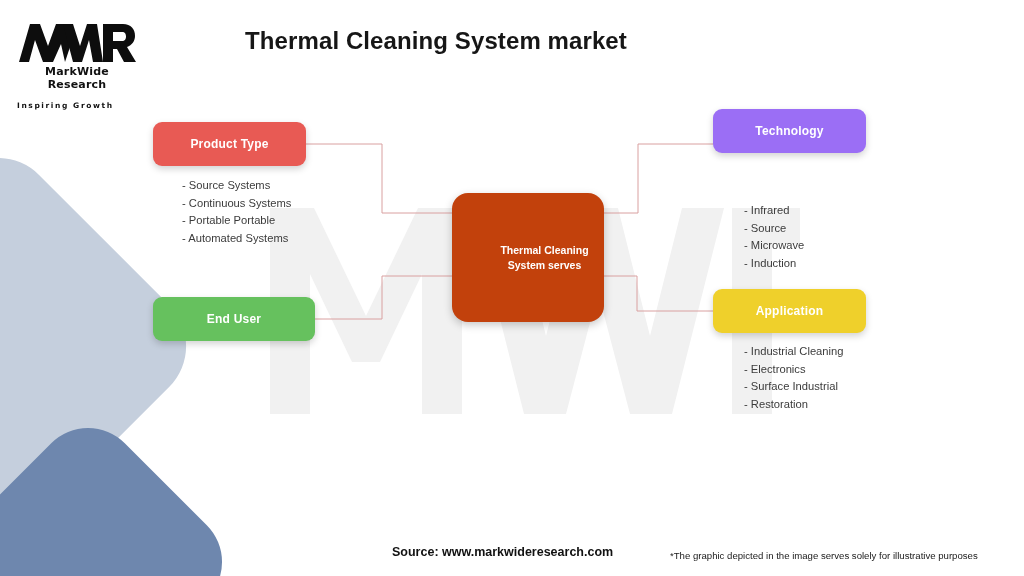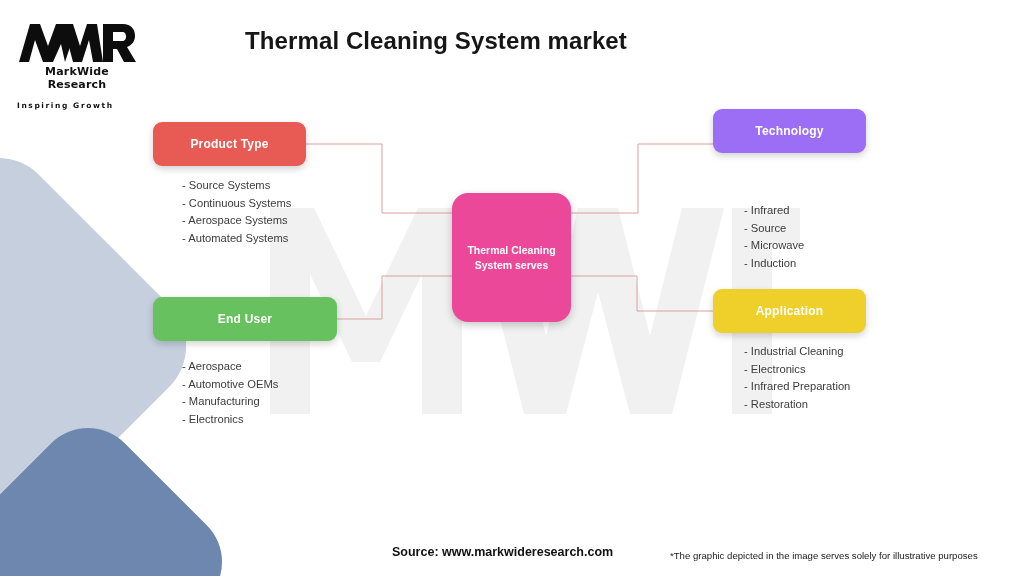--- a/index.html
+++ b/index.html
@@ -121,31 +121,32 @@
     line-height: 17.6px;
   }
   .cat-list div { white-space: nowrap; }
 
   .center-node {
     position: absolute;
     left: 452px;
     top: 193px;
     width: 119px;
     height: 129px;
-    background: #ec4899;
+    background: #c2410c;
     border-radius: 16px;
     display: flex;
     align-items: center;
     justify-content: center;
     text-align: center;
     color: #ffffff;
     font-size: 10.5px;
     font-weight: bold;
     line-height: 15px;
     box-shadow: 0 3px 8px rgba(0,0,0,0.22);
+    padding-left: 33px;
   }
 
   
   .source {
     position: absolute;
     left: 392px;
     top: 545px;
     font-size: 12.5px;
     font-weight: bold;
     color: #111111;
@@ -201,51 +202,45 @@
       <path d="M571,276 L637,276 L637,311 L713,311"></path>
     </g>
   </svg>
 
   <div class="cat-box" style="left:153px; top:122px; width:153px; height:44px; background:#e85a54;">
     <span>Product Type</span>
   </div>
   <div class="cat-list" style="left:182px; top:177px;">
     <div>- Source Systems</div>
     <div>- Continuous Systems</div>
-    <div>- Aerospace Systems</div>
+    <div>- Portable Portable</div>
     <div>- Automated Systems</div>
   </div>
 
   <div class="cat-box" style="left:713px; top:109px; width:153px; height:44px; background:#9b6ef5;">
     <span>Technology</span>
   </div>
   <div class="cat-list" style="left:744px; top:172px;margin-top:30px;">
     <div>- Infrared</div>
     <div>- Source</div>
     <div>- Microwave</div>
     <div>- Induction</div>
   </div>
 
-  <div class="cat-box" style="left:153px; top:297px; width:184px; height:44px; background:#66c15e;">
+  <div class="cat-box" style="left:153px; top:297px; width:162px; height:44px; background:#66c15e;">
     <span>End User</span>
-  </div>
-  <div class="cat-list" style="left:182px; top:358px;">
-    <div>- Aerospace</div>
-    <div>- Automotive OEMs</div>
-    <div>- Manufacturing</div>
-    <div>- Electronics</div>
   </div>
 
   <div class="cat-box" style="left:713px; top:289px; width:153px; height:44px; background:#efd02b;">
     <span>Application</span>
   </div>
   <div class="cat-list" style="left:744px; top:343px;">
     <div>- Industrial Cleaning</div>
     <div>- Electronics</div>
-    <div>- Infrared Preparation</div>
+    <div>- Surface Industrial</div>
     <div>- Restoration</div>
   </div>
 
   <div class="center-node">
     <div>
       <span>Thermal Cleaning</span><br>
       <span>System serves</span>
     </div>
   </div>
 

